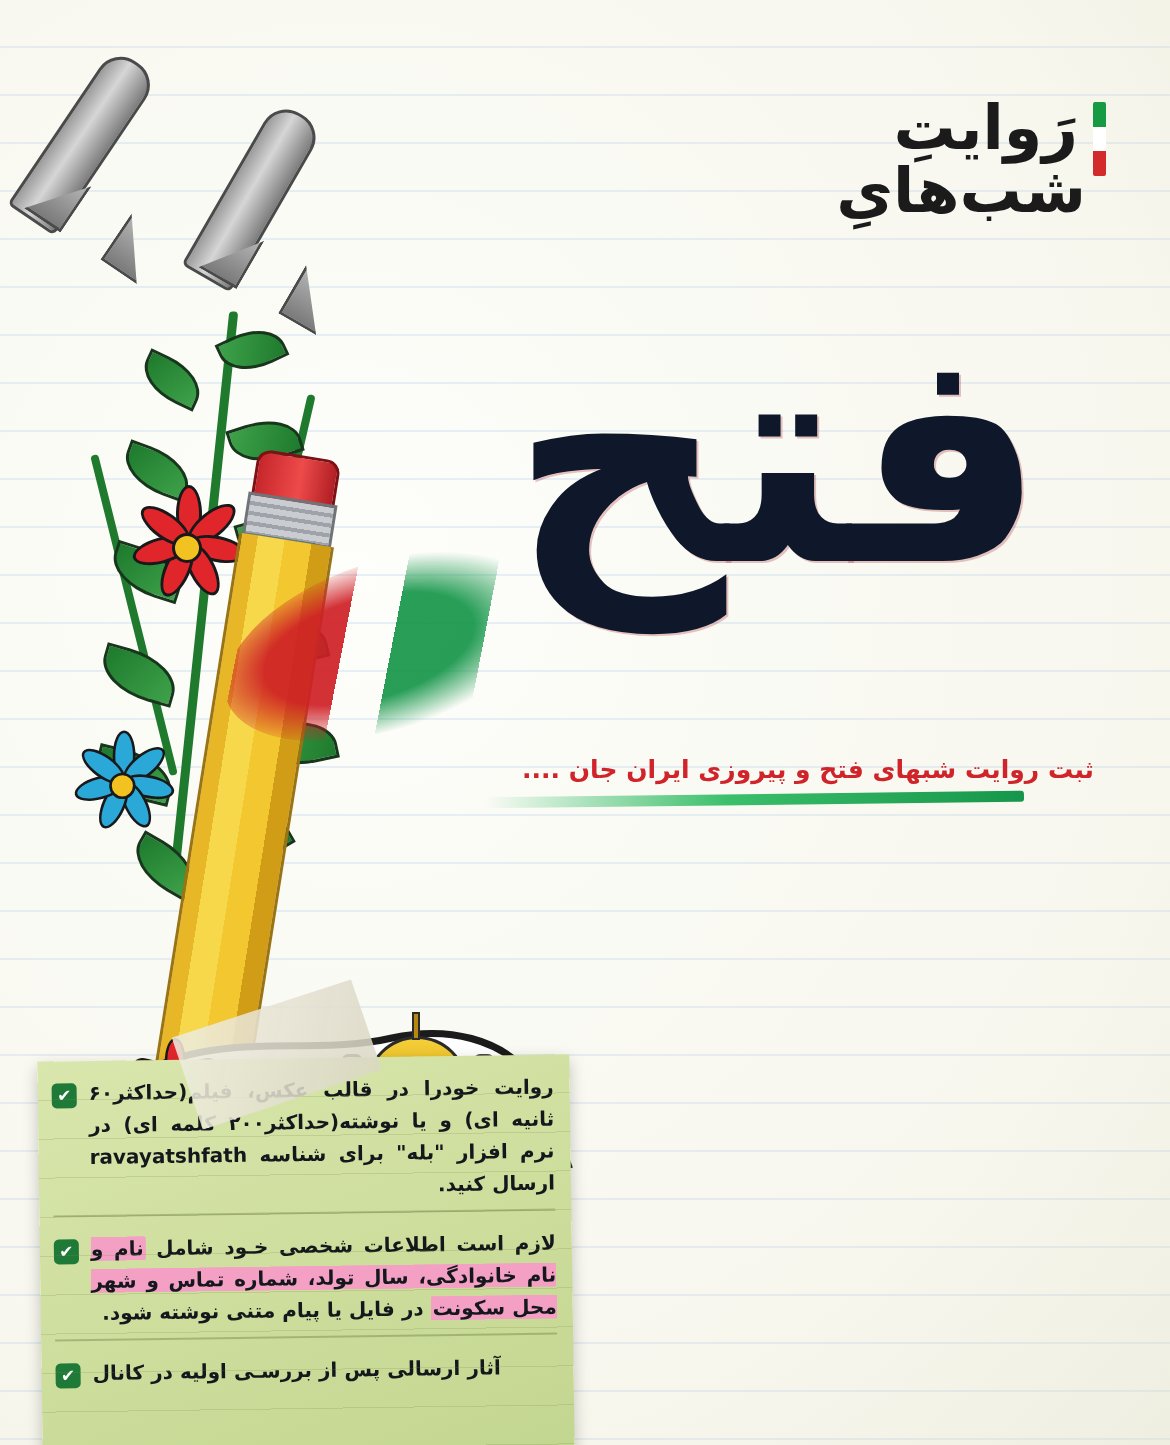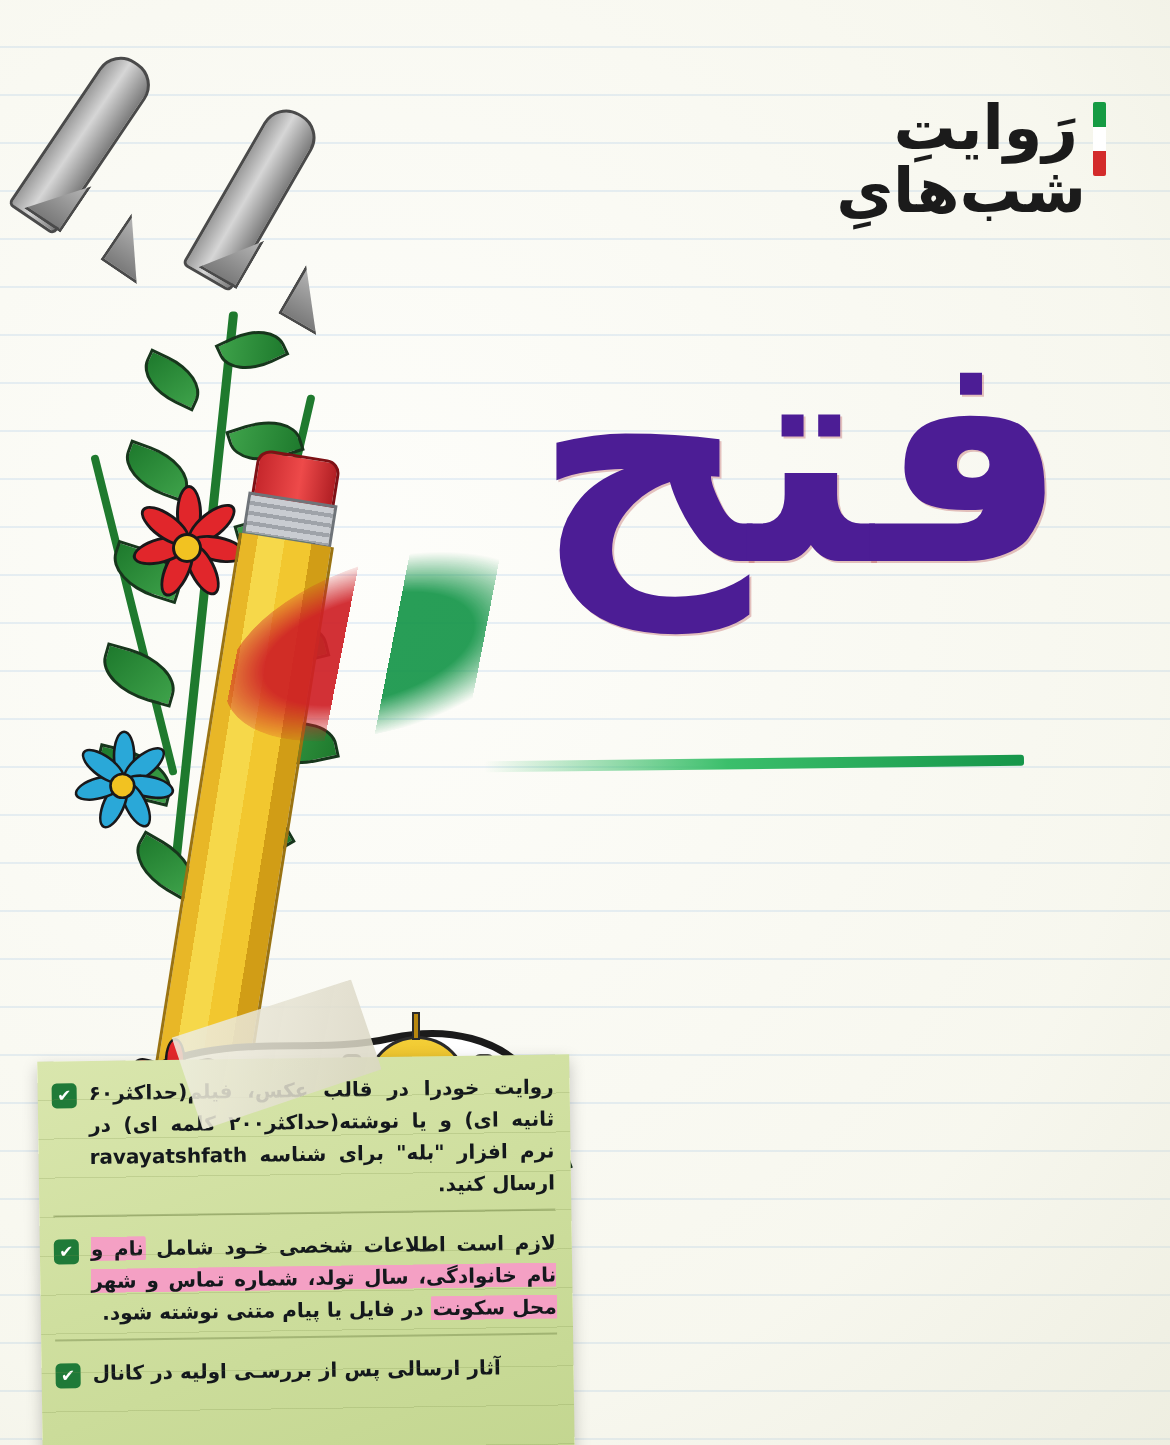--- a/index.html
+++ b/index.html
@@ -73,26 +73,26 @@
     width: 13px;
     height: 74px;
     background: linear-gradient(to bottom, #169b43 0 34%, #ffffff 34% 66%, #d32b2b 66% 100%);
     border-radius: 2px;
   }
 
   
   #fath-word {
     position: absolute;
     top: 268px;
-    right: 49px;
+    right: 72px;
     width: 640px;
     height: 430px;
     direction: rtl;
     text-align: center;
-    color: #4c1d95;
+    color: #0f172a;
     font-size: 300px;
     font-weight: bold;
     line-height: 380px;
     text-shadow: 2px 2px 0 rgba(160,18,22,0.25);
     filter: blur(0.2px);
     overflow: hidden;
   }
   #fath-flourish {
     position: absolute;
     top: 560px;
@@ -548,20 +548,21 @@
   <div id="headline">
     <div id="flag-bar"></div>
     <div class="headline-line" id="headline-1">رَوایتِ</div>
     <div class="headline-line" id="headline-2">شب‌هایِ</div>
   </div>
 
   <div id="fath-word">فتح</div>
   <div id="fath-flourish"></div>
 
   <div id="slogan-wrap">
+    <div id="slogan">ثبت روایت شبهای فتح و پیروزی ایران جان ....</div>
     <div id="slogan-underline"></div>
   </div>
 
 
   <div id="note-card">
     <div id="note-items">
         <div class="note-item">
           <div class="check">✔</div>
           <div class="note-text"><span>روایت خودرا در قالب عکس، فیلم(حداکثر۶۰ ثانیه ای) و یا نوشته(حداکثر۲۰۰ کلمه ای) در نرم افزار "بله" برای شناسه </span><span>ravayatshfath</span><span> ارسال کنید.</span></div>
         </div>

